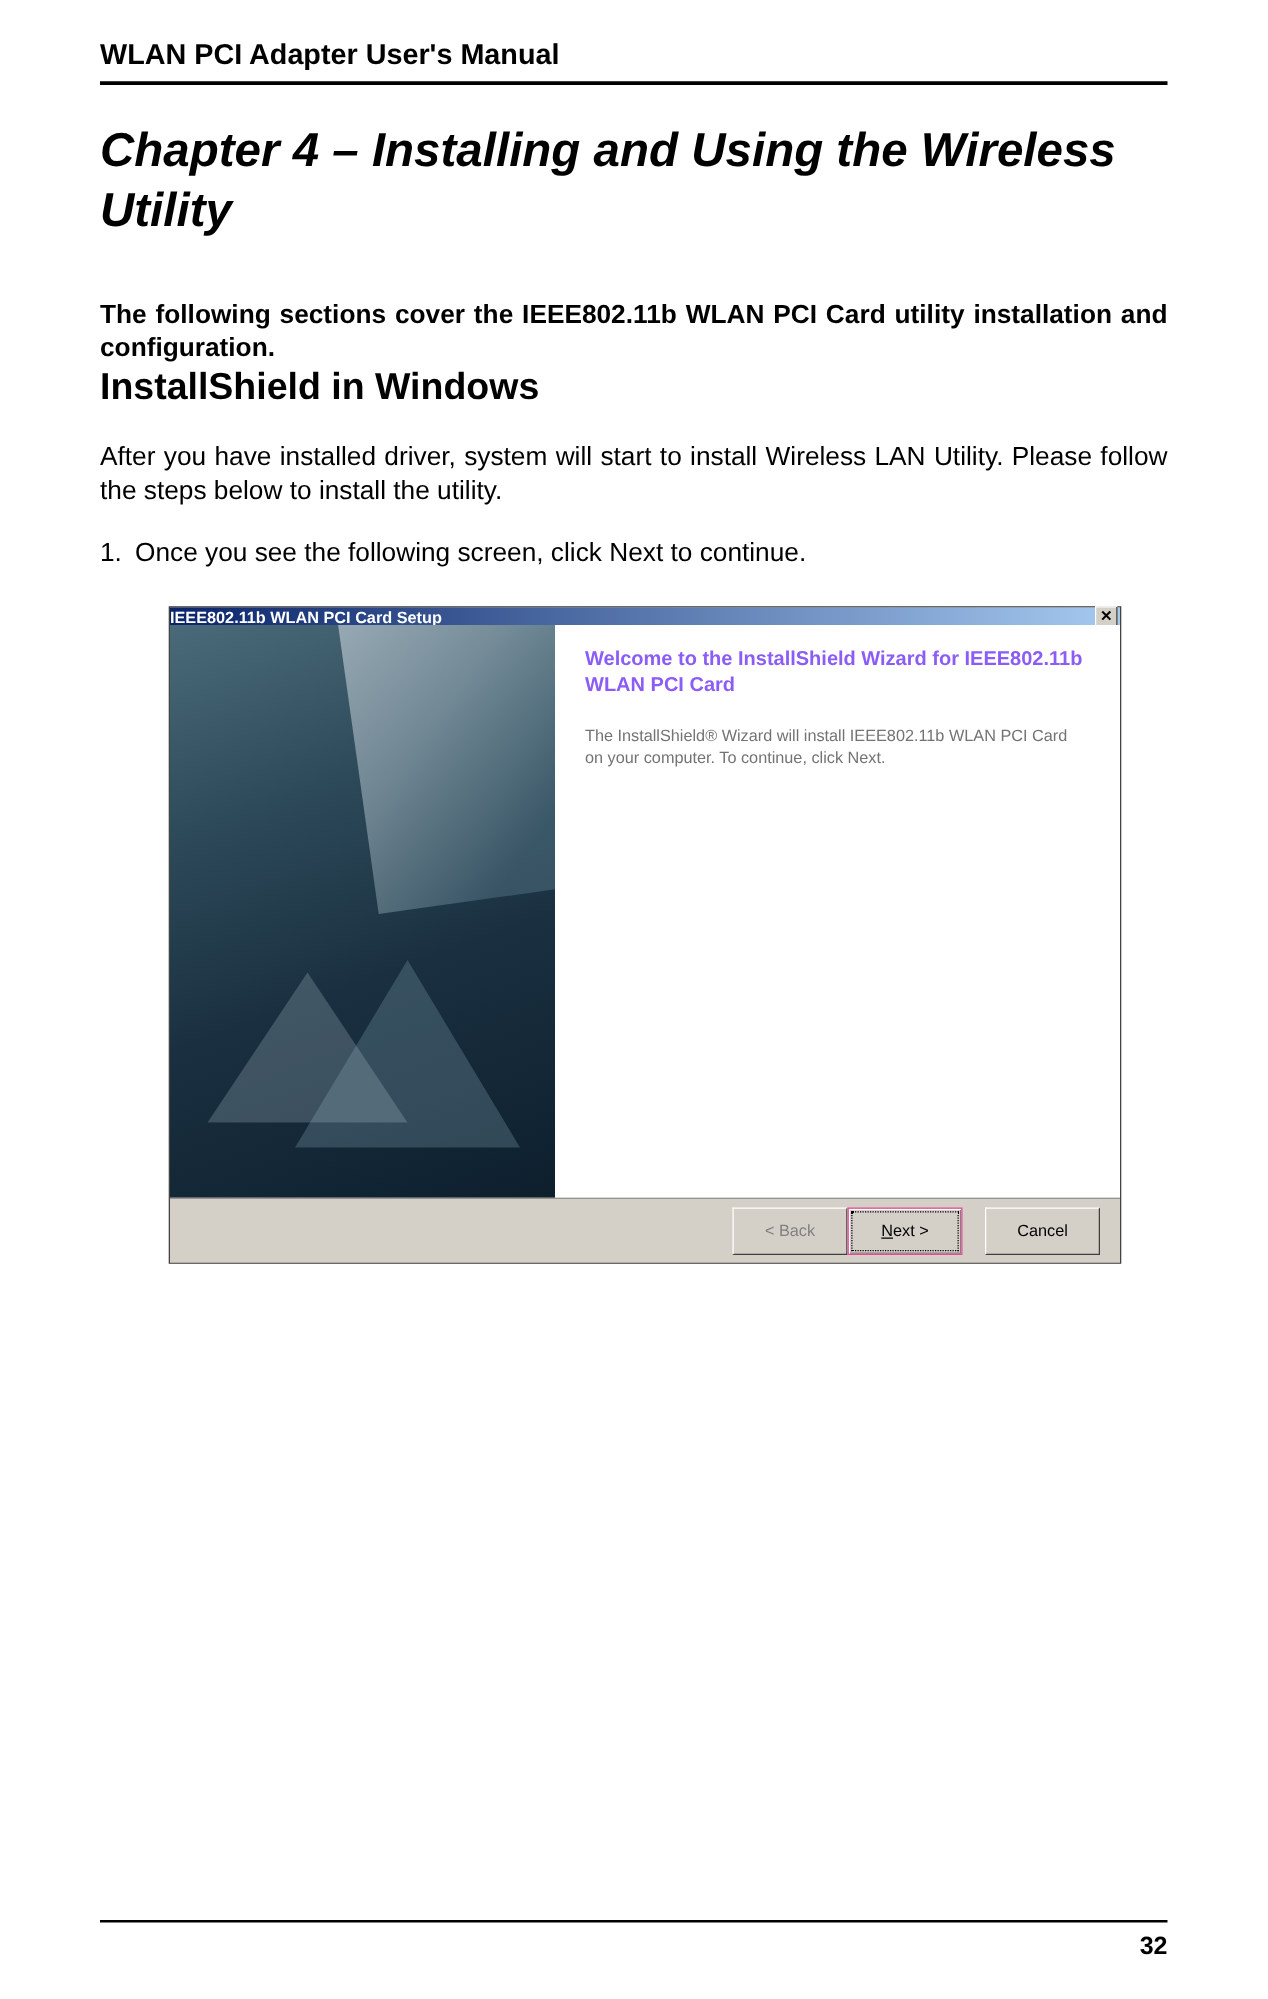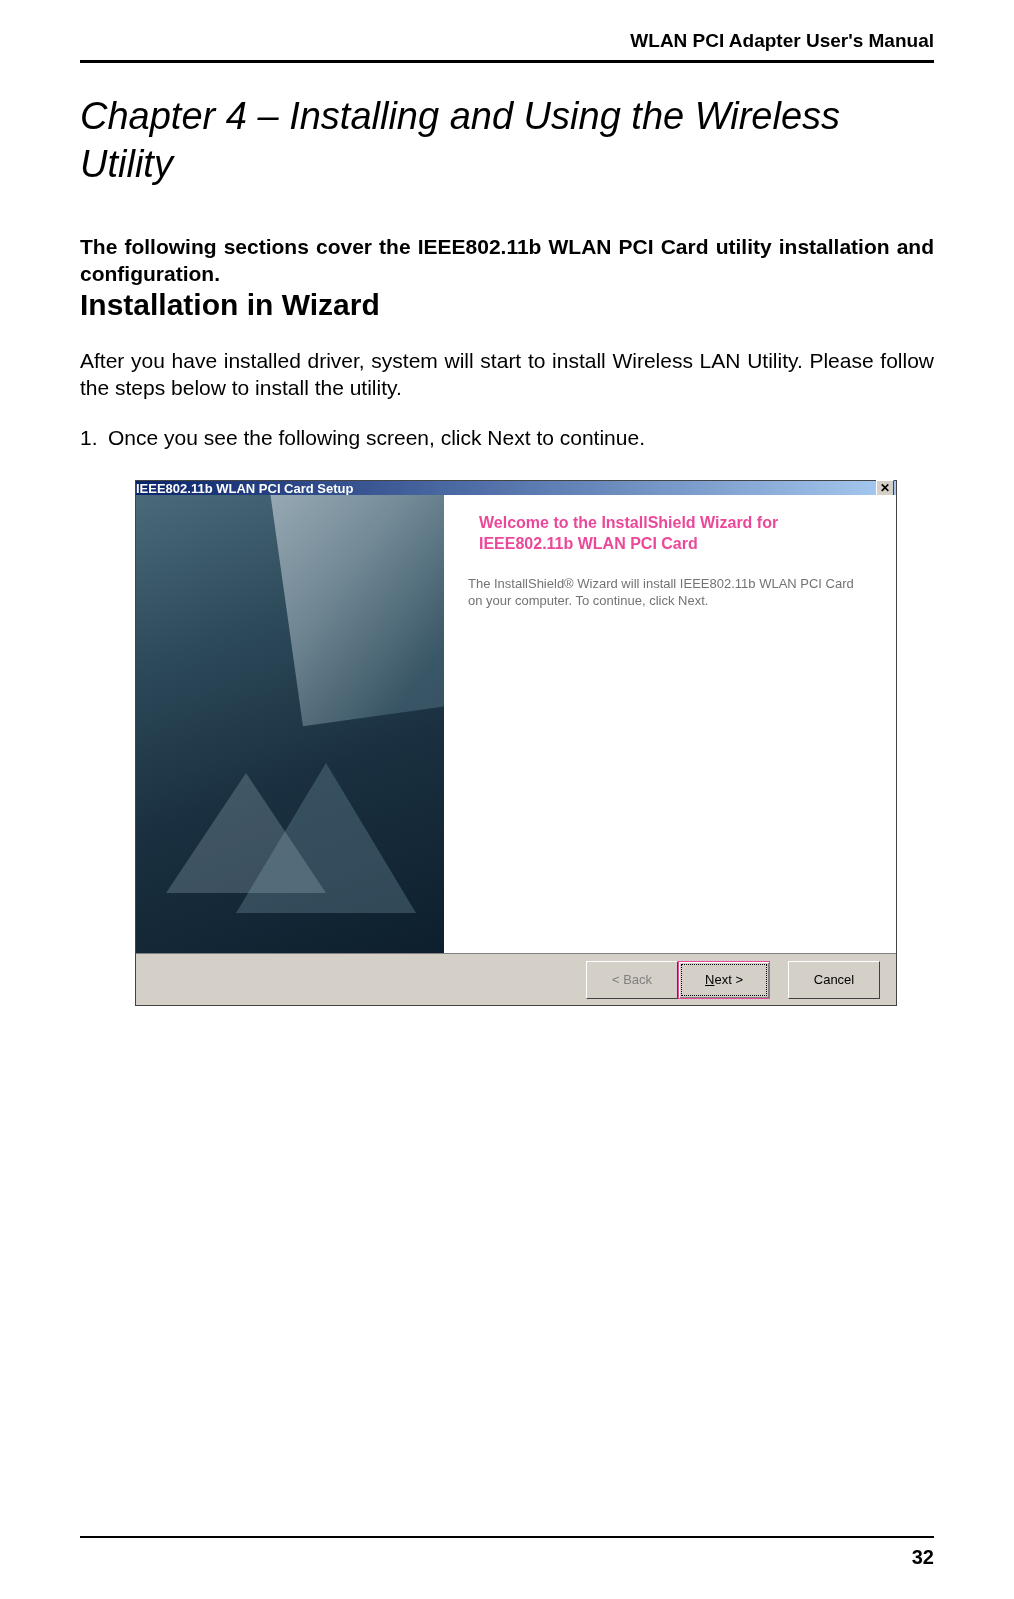--- a/index.html
+++ b/index.html
@@ -13,33 +13,32 @@
       background: #fff;
       font-family: Arial, Helvetica, sans-serif;
       color: #000;
       position: relative;
     }
     .page {
       padding: 30px 80px 30px 80px;
     }
     .header-text {
       font-weight: bold;
-      font-size: 19px;
+      font-size: 23px;
       margin-bottom: 8px;
-      text-align: right;
     }
     .hr-thick {
       border: none;
       border-top: 3px solid #000;
       margin-bottom: 30px;
     }
     .chapter-title {
       font-family: Arial, Helvetica, sans-serif;
       font-style: italic;
-      font-weight: normal;
+      font-weight: bold;
       font-size: 38px;
       margin-bottom: 45px;
       line-height: 1.25;
     }
     .intro-text {
       font-size: 21px;
       text-align: justify;
       line-height: 1.3;
       font-weight: bold;
     }
@@ -154,22 +153,21 @@
     .wizard-right {
       flex: 1;
       background: #fff;
       padding: 18px 28px 10px 24px;
     }
     .welcome-heading {
       font-weight: bold;
       font-size: 16px;
       line-height: 1.3;
       margin-bottom: 20px;
-      color: #ec4899;
-      margin-left: 11px;
+      color: #8b5cf6;
     }
     .welcome-body {
       font-size: 13px;
       line-height: 1.35;
       color: #737373;
     }
     .wizard-footer {
       height: 52px;
       background: #d4d0c8;
       border-top: 1px solid #808080;
@@ -242,21 +240,21 @@
 <body>
 
 <div class="page">
   <div class="header-text">WLAN PCI Adapter User's Manual</div>
   <hr class="hr-thick">
 
   <h1 class="chapter-title">Chapter 4 – Installing and Using the Wireless Utility</h1>
 
   <p class="intro-text">The following sections cover the IEEE802.11b WLAN PCI Card utility installation and configuration.</p>
 
-  <h2 class="section-heading">Installation in Wizard</h2>
+  <h2 class="section-heading">InstallShield in Windows</h2>
 
   <p class="section-body">After you have installed driver, system will start to install Wireless LAN Utility. Please follow the steps below to install the utility.</p>
 
   <div class="step">
     <span class="step-num">1.</span>
     <span>Once you see the following screen, click </span><strong>Next</strong><span> to continue.</span>
   </div>
 
   <div class="wizard-container">
     <div class="wizard">

